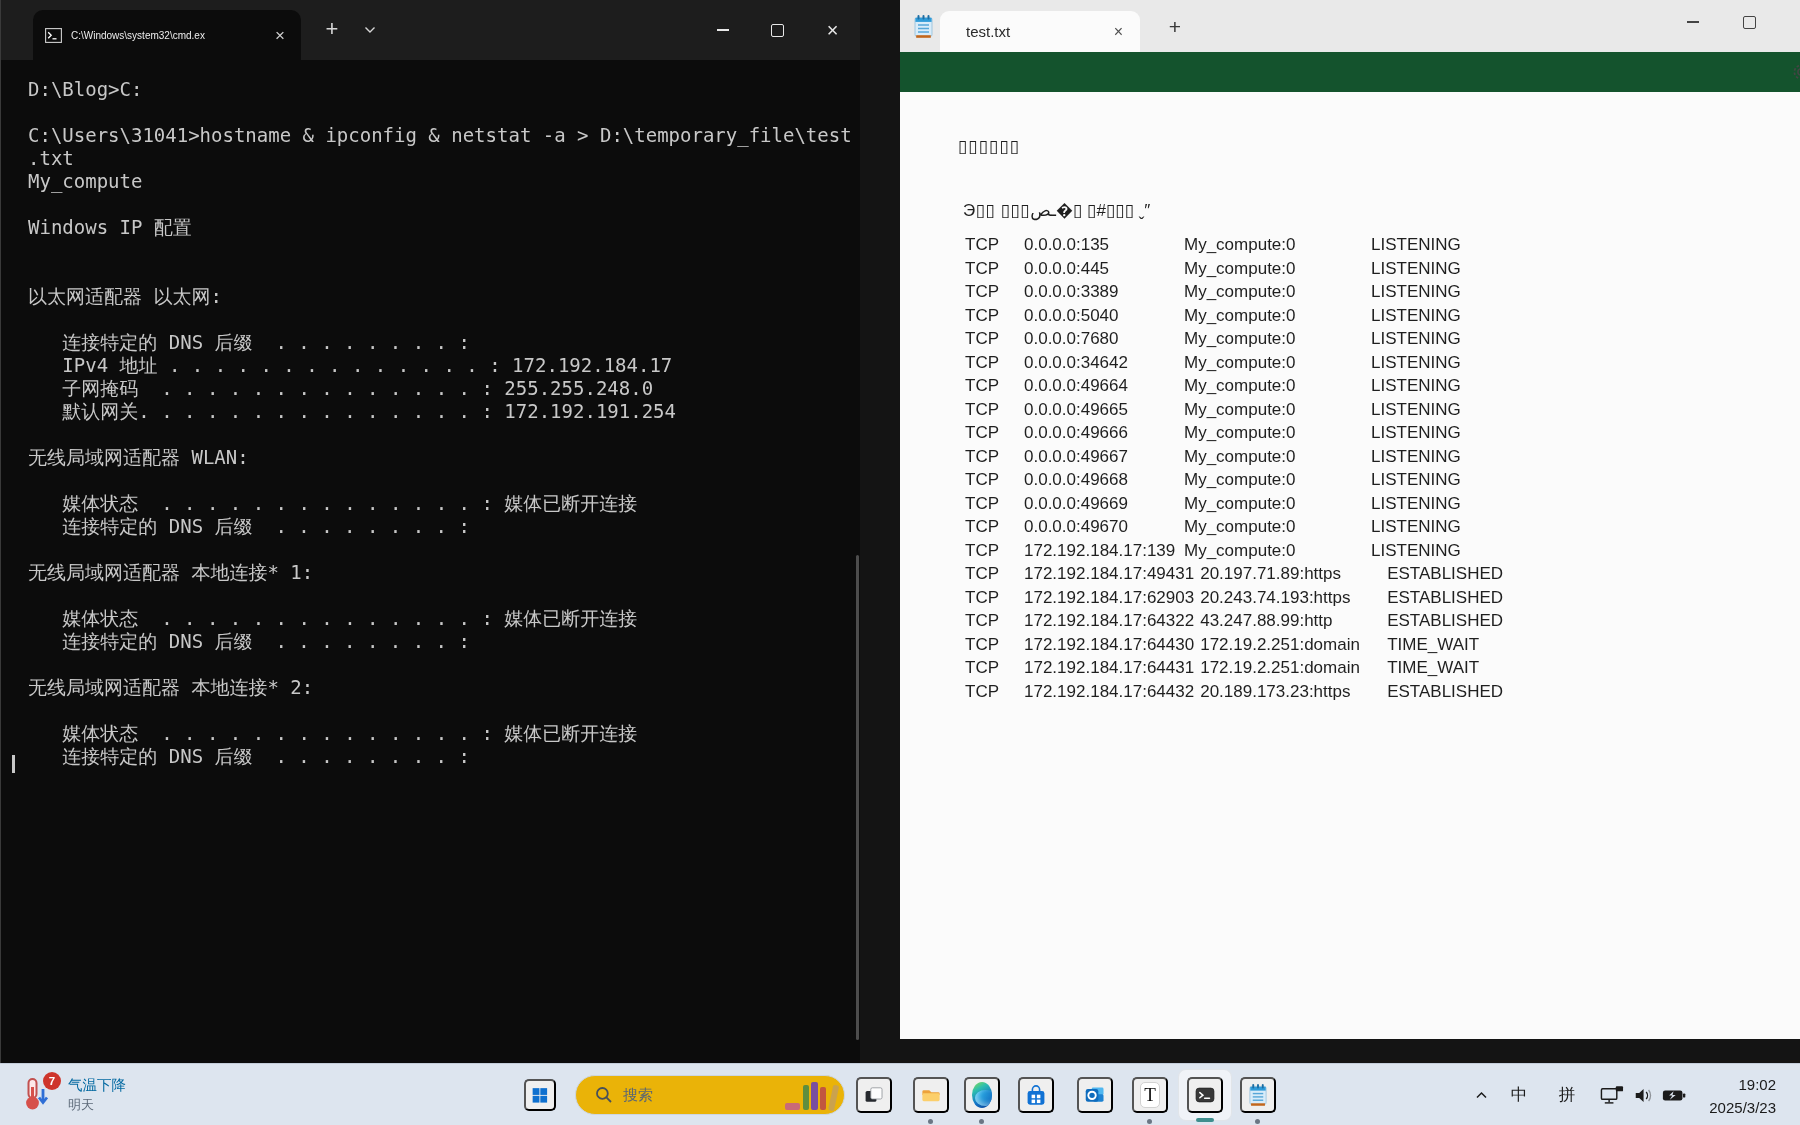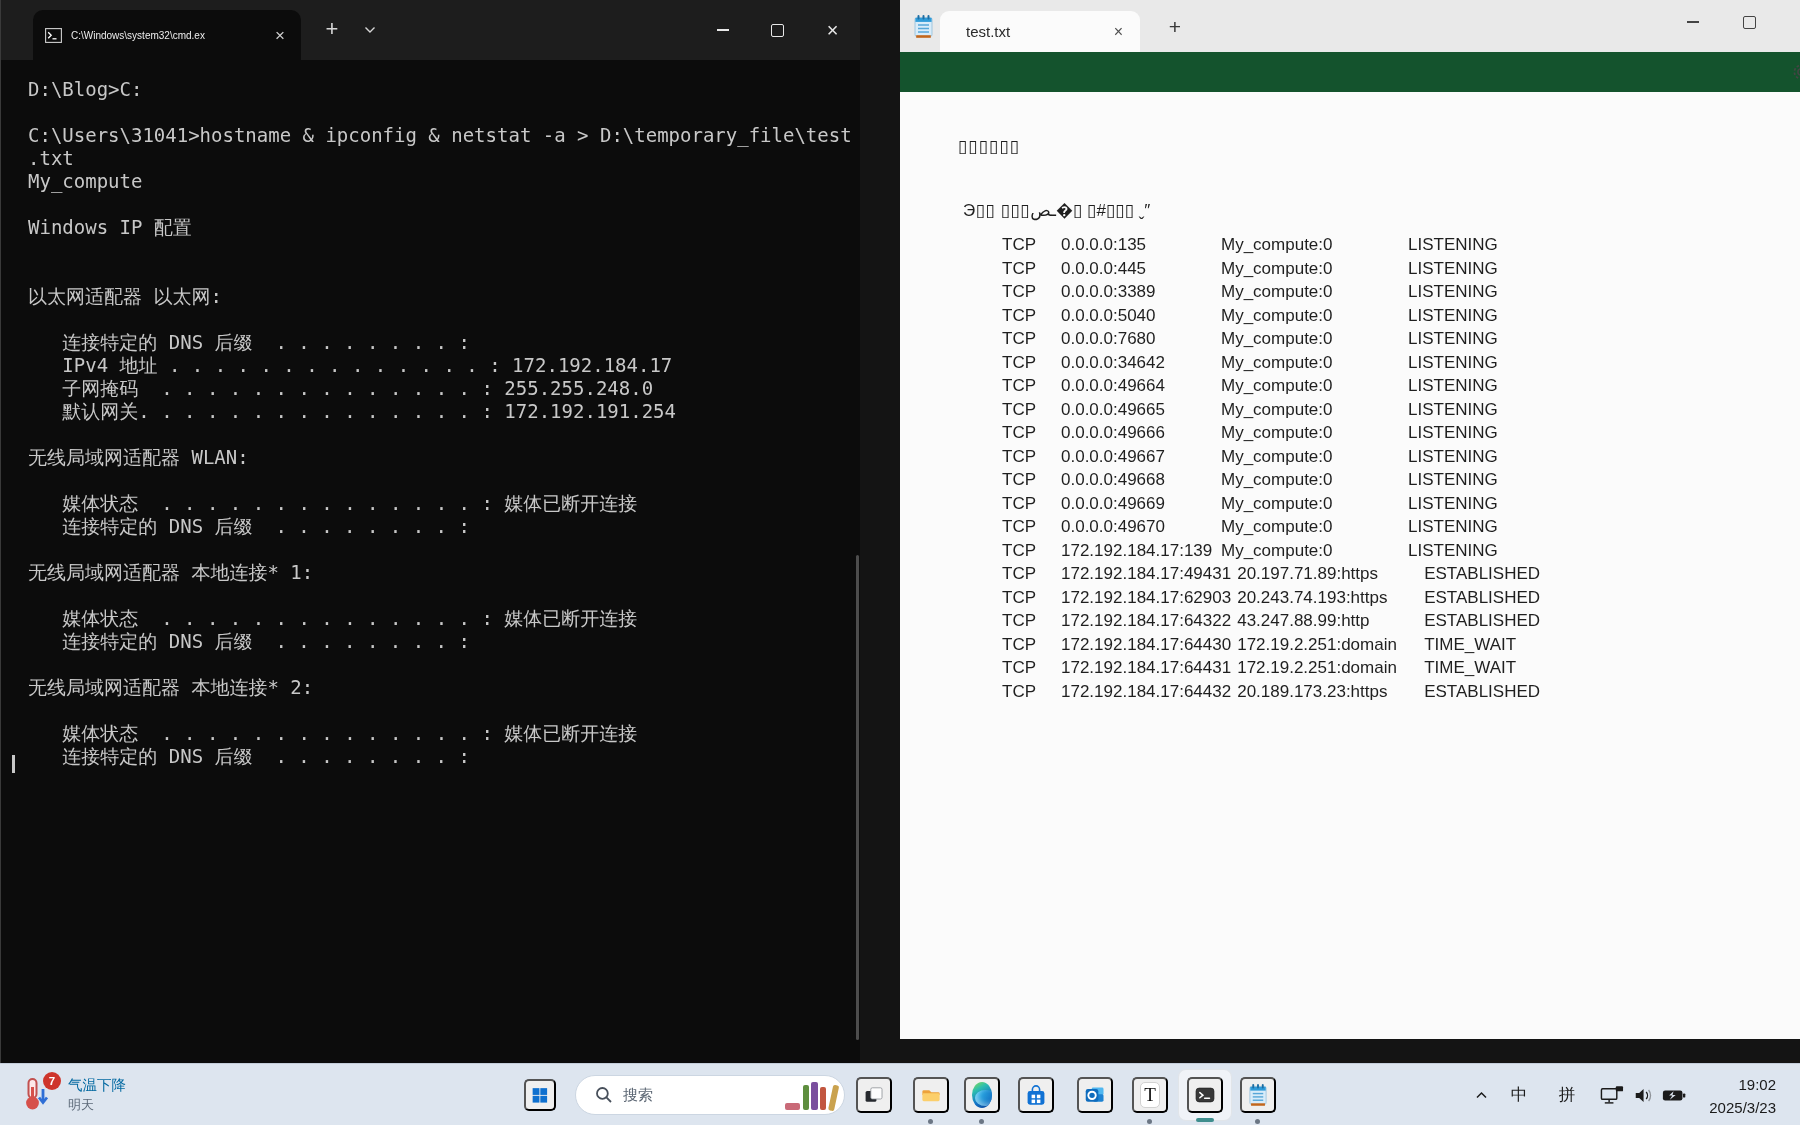--- a/index.html
+++ b/index.html
@@ -47,38 +47,38 @@
   .nglyph-close{color:#444;font-size:20px;line-height:20px;font-weight:300;}
   .np-menubar{position:absolute;left:0;top:52px;right:0;height:40px;background:#f7f7f7;
               display:flex;align-items:center;padding-left:13px;}
   .np-menu-item{padding:7px 11px;font-size:15px;color:#1b1b1b;border-radius:5px;}
   .np-gear{position:absolute;right:22px;top:60px;width:24px;height:24px;display:flex;align-items:center;justify-content:center;border-radius:4px;}
   .np-content{position:absolute;left:0;top:92px;right:0;bottom:0;background:#fbfbfb;
               font-size:17px;color:#1f1f1f;}
   .np-garbled1{position:absolute;left:58px;top:44px;letter-spacing:1px;}
   .np-garbled2{position:absolute;left:63px;top:106px;letter-spacing:0.5px;text-align:center;}
   .np-table{position:absolute;left:65px;top:141px;}
-  .np-row{display:flex;height:23.5px;line-height:23.5px;white-space:nowrap;margin-left:37px;}
+  .np-row{display:flex;height:23.5px;line-height:23.5px;white-space:nowrap;}
   .col-proto{width:59px;}
   .col-local{min-width:160px;padding-right:6px;box-sizing:border-box;}
   .col-foreign{min-width:187px;padding-right:6px;box-sizing:border-box;}
 
   
   .taskbar{position:absolute;left:0;top:1063px;width:1800px;height:62px;background:#dde5ef;
            border-top:1px solid #c3cdda;box-sizing:border-box;}
   .weather{position:absolute;left:6px;top:3px;width:160px;height:55px;display:flex;align-items:center;border-radius:6px;}
   .thermo-wrap{position:relative;width:36px;height:40px;margin-left:16px;}
   .weather-badge{position:absolute;right:-3px;top:-3px;width:18px;height:18px;border-radius:50%;
                  background:#ce352c;color:#fff;font-size:11.5px;font-weight:bold;
                  display:flex;align-items:center;justify-content:center;}
   .weather-text{margin-left:10px;line-height:19px;}
   .weather-line1{font-size:14.5px;color:#0369a1;}
   .weather-line2{font-size:13px;color:#5d6a79;}
   .start-btn{position:absolute;left:524px;top:15px;width:32px;height:32px;display:flex;align-items:center;justify-content:center;border-radius:5px;}
-  .search{position:absolute;left:575px;top:11px;width:270px;height:40px;background:#ffffff;
+  .search{position:absolute;left:575px;top:11px;width:270px;height:40px;background:#eab308;
           border:1px solid #ccd6e2;border-radius:21px;display:flex;align-items:center;
           padding:0 10px 0 19px;box-sizing:border-box;}
   .search-text{font-size:15px;color:#5b6673;margin-left:10px;}
   .books{margin-left:auto;display:flex;align-items:flex-end;gap:2px;height:32px;padding-bottom:2px;}
   .bk{display:inline-block;border-radius:2px;}
   .bk0{width:15px;height:7px;background:#c96a78;margin-right:1px;}
   .bk1{width:6px;height:25px;background:#5e8e3e;}
   .bk2{width:7px;height:28px;background:#7a4f9e;}
   .bk3{width:6px;height:23px;background:#c2563f;}
   .bk4{width:6px;height:26px;background:#caa24e;transform:rotate(12deg);transform-origin:bottom left;}

